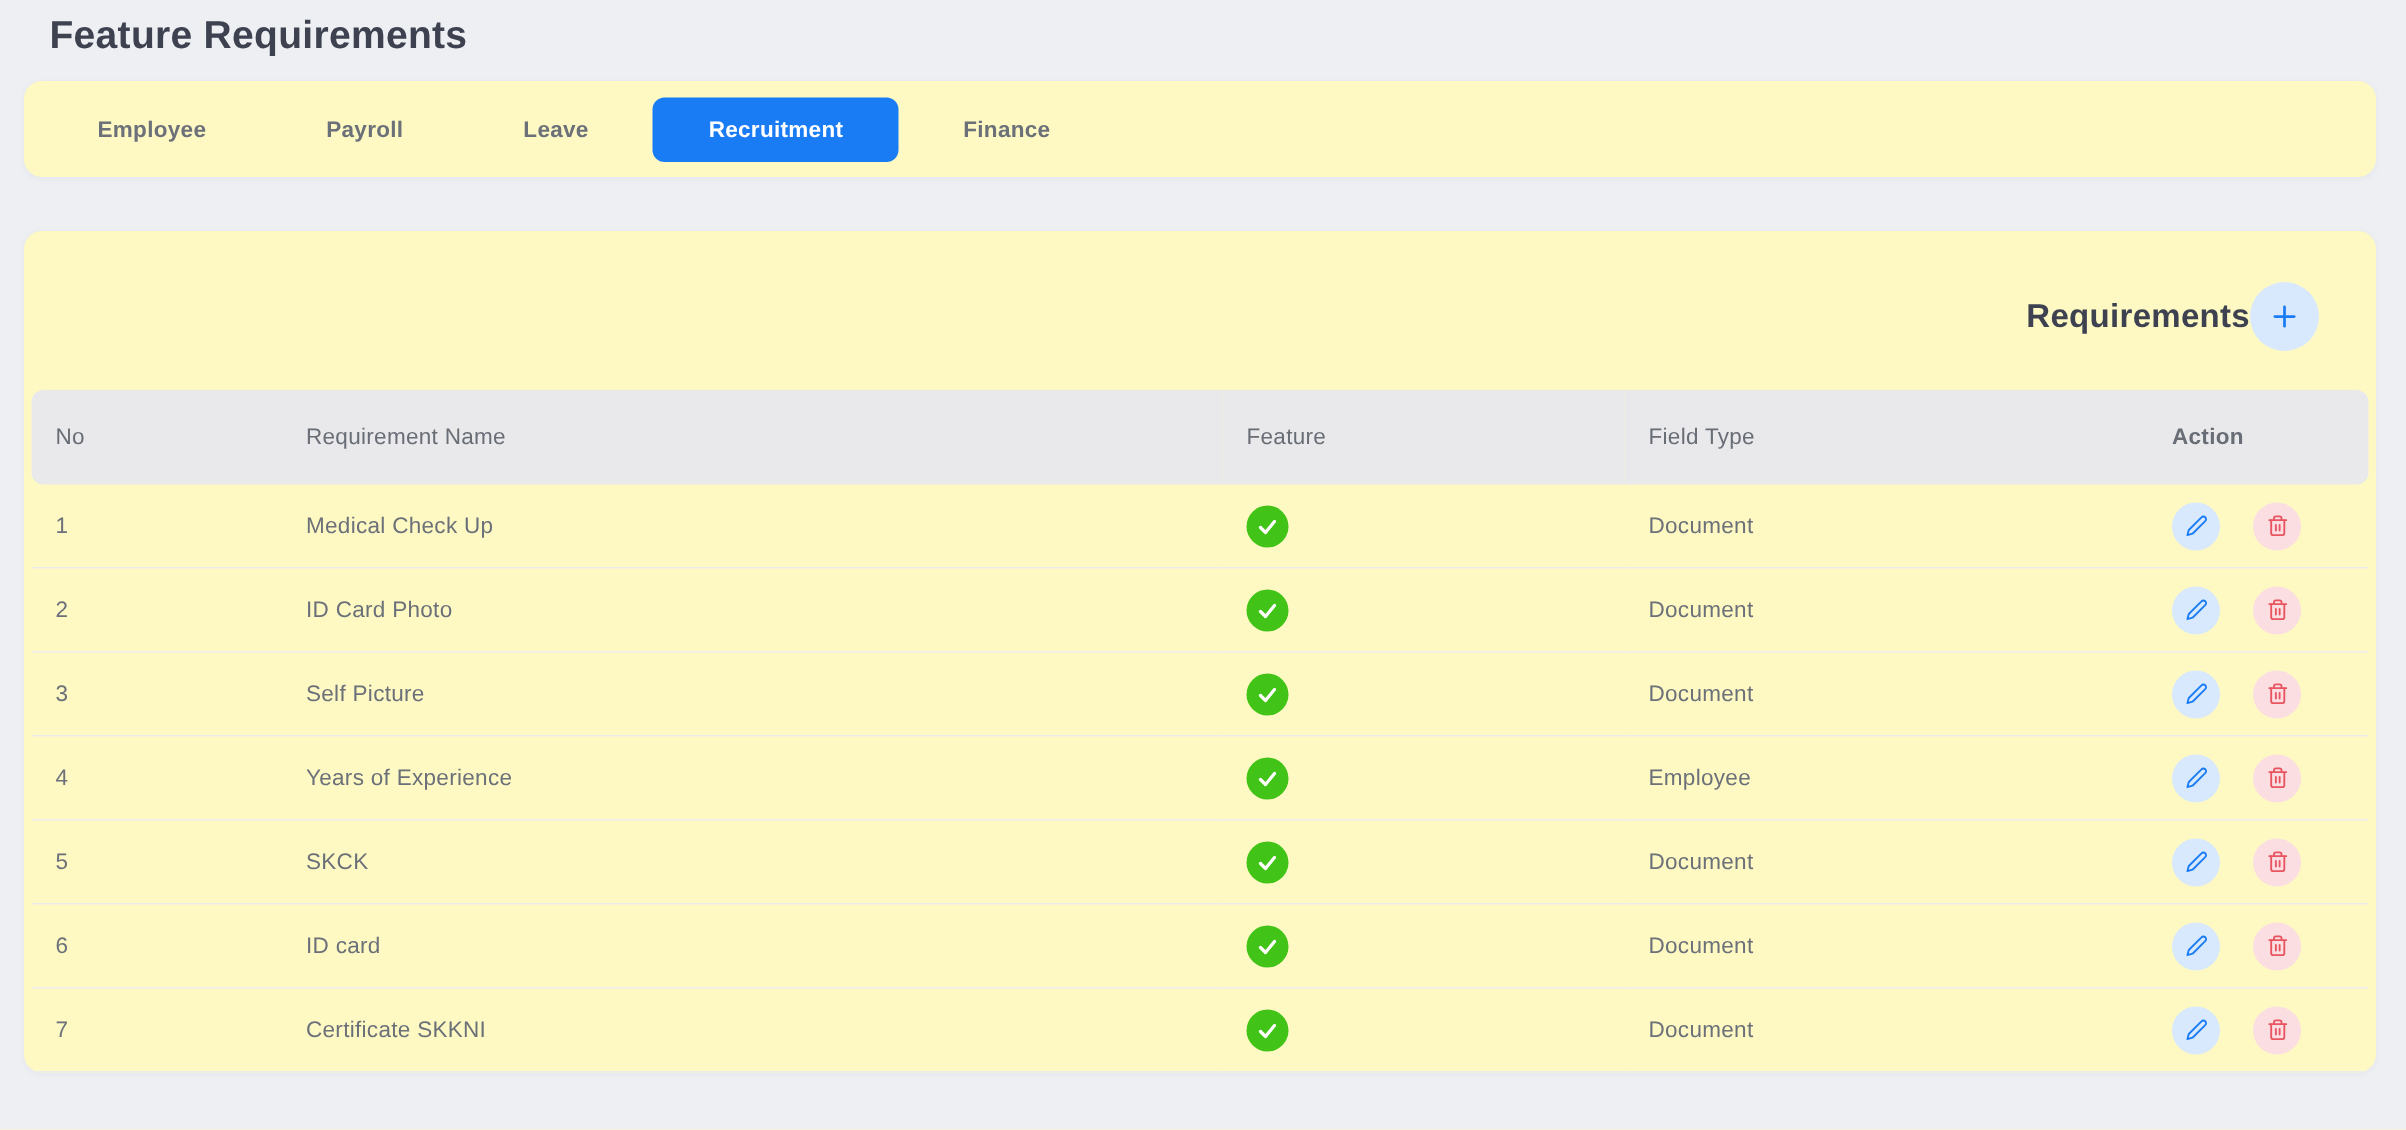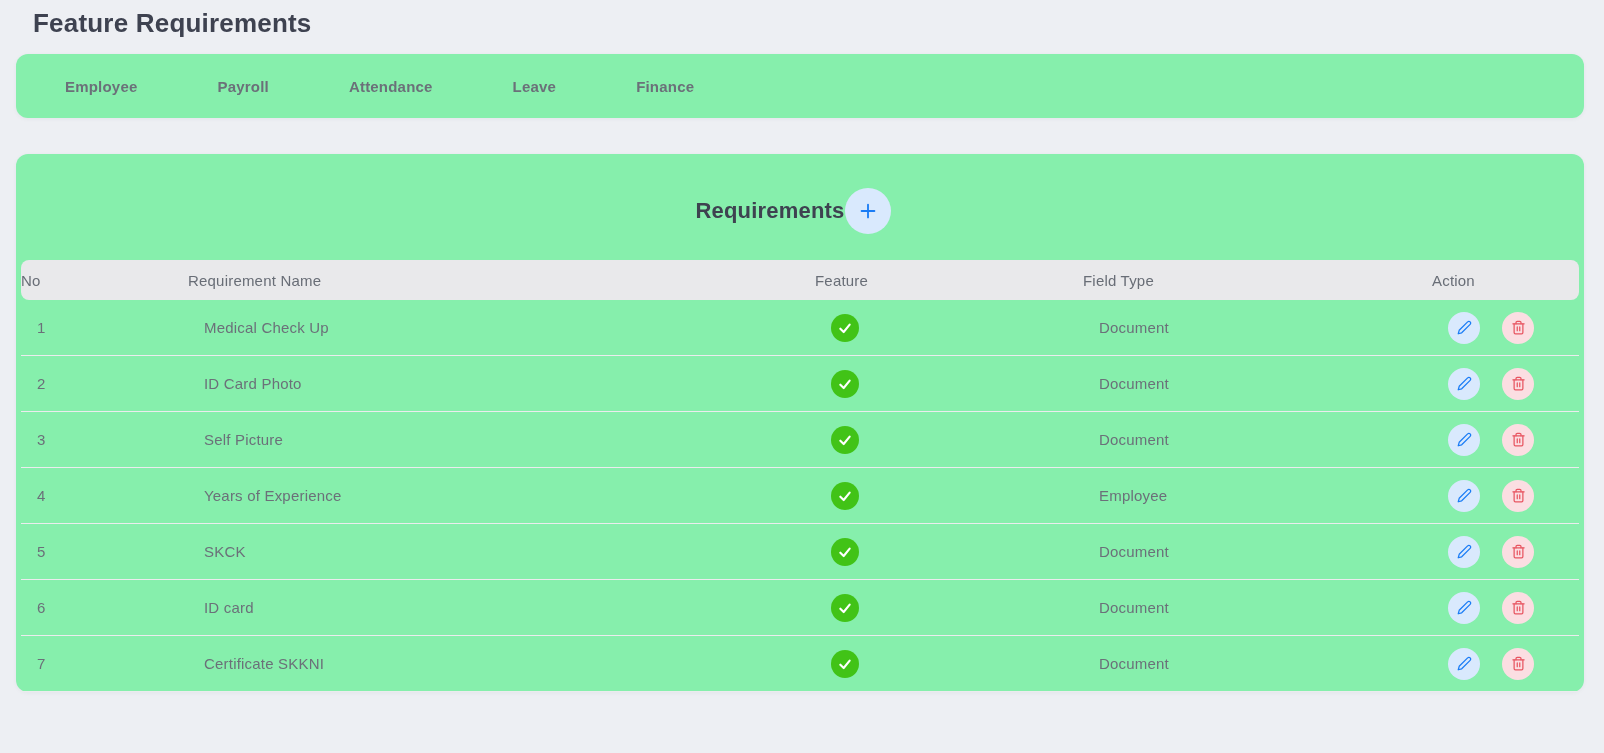--- a/index.html
+++ b/index.html
@@ -23,21 +23,21 @@
     overflow:hidden;
   }
   .page-title{
     font-size:26px;
     font-weight:700;
     color:var(--text-dark);
     margin:8px 0 0 33px;
     letter-spacing:.2px;
   }
   .card{
-    background:#86efac;
+    background:#fef9c3;
     border-radius:12px;
     box-shadow:0 1px 4px rgba(40,50,70,.05);
   }
   
   .tabs-card{
     margin:15px 20px 0 16px;
     height:64px;
     display:flex;
     align-items:center;
     padding:0 12px;
@@ -60,21 +60,21 @@
     color:#fff;
   }
   
   .panel{
     margin:16px 20px 0 16px;
     padding-bottom:0;
   }
   .panel-header{
     display:flex;
     align-items:center;
-    justify-content:center;
+    justify-content:flex-end;
     padding:34px 38px 26px 24px;
     margin-top:36px;
   }
   .panel-title{
     font-size:22px;
     font-weight:700;
     color:var(--text-dark);
     letter-spacing:.2px;
   }
   .add-btn{
@@ -94,29 +94,29 @@
     table-layout:fixed;
     font-size:15px;
   }
   col.c-no{width:167px;}
   col.c-name{width:627px;}
   col.c-active{width:268px;}
   col.c-type{width:349px;}
   col.c-action{width:auto;}
   thead th{
     background:var(--band-gray);
-    height:40px;
+    height:63px;
     text-align:left;
     font-weight:400;
     color:#686d76;
-    padding:0 0 0 0;
+    padding:0 0 0 16px;
     letter-spacing:.2px;
   }
   thead th:first-child{border-radius:8px 0 0 8px;}
-  thead th:last-child{border-radius:0 8px 8px 0;}
+  thead th:last-child{border-radius:0 8px 8px 0;font-weight:bold;}
   tbody td{
     height:55px;
     padding:0 0 0 16px;
     border-bottom:1px solid var(--divider);
     color:var(--text-gray);
     letter-spacing:.2px;
   }
   tbody tr:last-child td{border-bottom:1px solid var(--divider);}
   .check{
     width:28px;height:28px;
@@ -153,22 +153,22 @@
   }
 </style>
 </head>
 <body>
 
 <h1 class="page-title">Feature Requirements</h1>
 
 <nav class="tabs-card card">
     <button class="tab">Employee</button>
     <button class="tab">Payroll</button>
-    <button class="tab">Attendance</button>
     <button class="tab">Leave</button>
+    <button class="tab active">Recruitment</button>
     <button class="tab">Finance</button>
   </nav>
 
 <section class="panel card">
   <div class="panel-header">
     <h2 class="panel-title">Requirements</h2>
     <button class="add-btn">
       <span style="display:inline-flex">
         <svg width="22" height="22" viewBox="0 0 24 24" fill="none" stroke="currentColor" stroke-width="2" stroke-linecap="round">
             <line x1="12" y1="5" x2="12" y2="19"></line>

